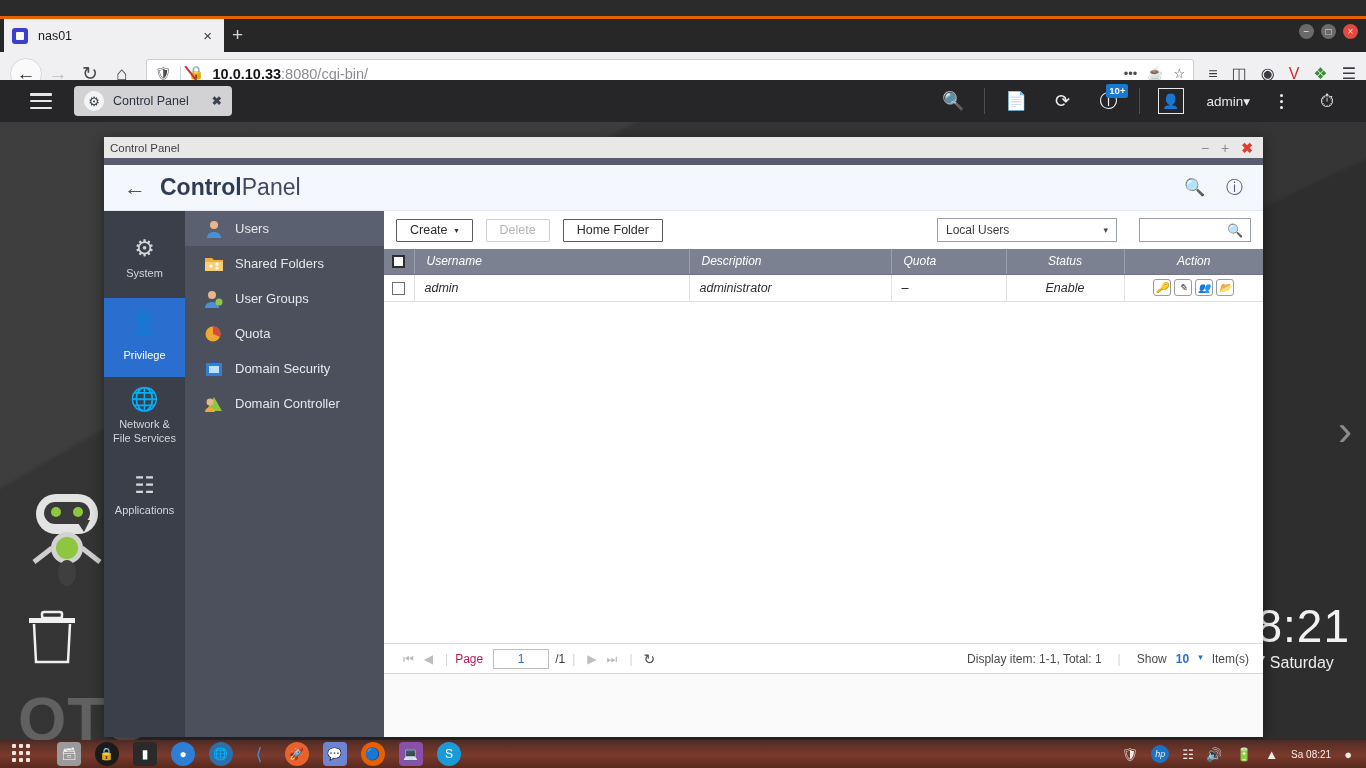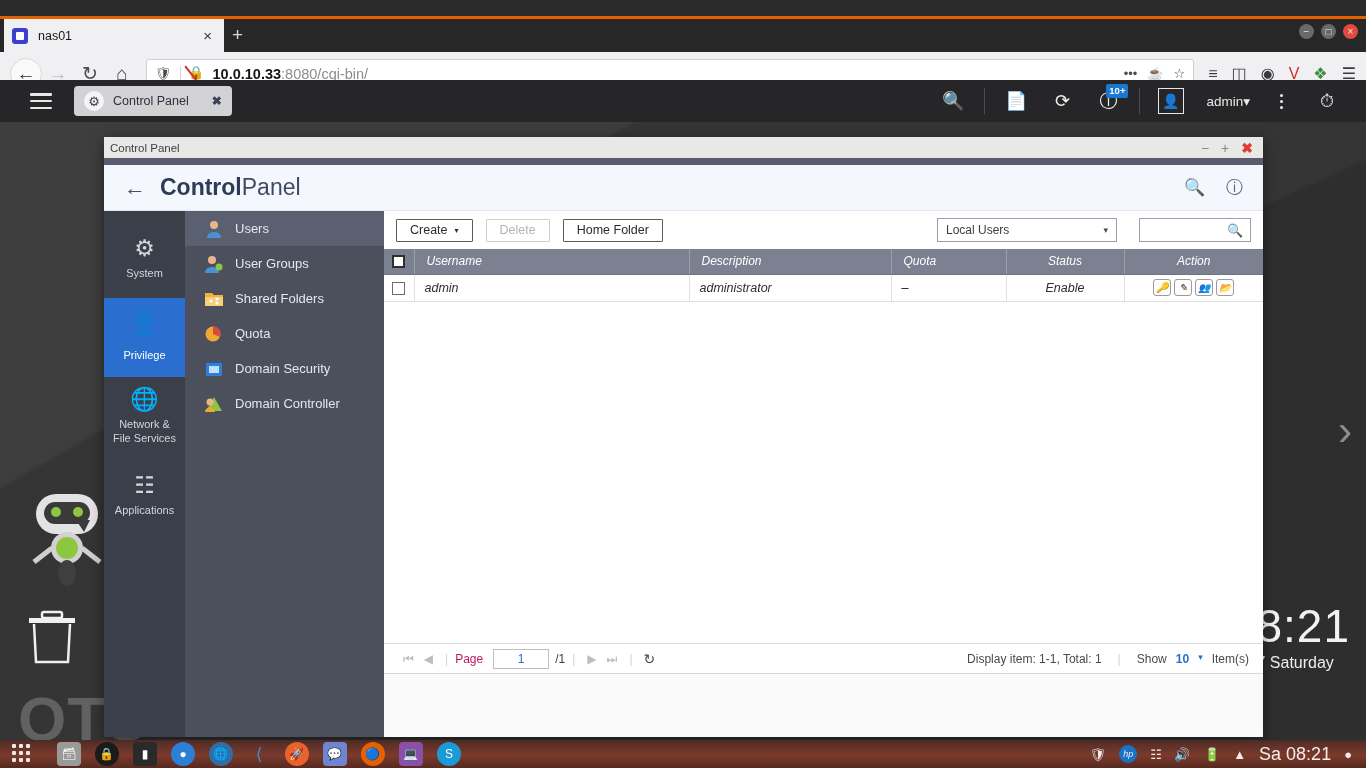--- a/index.html
+++ b/index.html
@@ -174,21 +174,21 @@
   .taskbar { position:absolute; left:0; top:740px; width:1366px; height:28px;
              background:linear-gradient(180deg,#4a2b26 0%, #5d3028 16%, #7a3a2c 55%, #57291f 100%); }
   .tb-inner { display:flex; align-items:center; height:28px; padding:0 6px; gap:0; }
   .launcher { width:26px; height:20px; display:grid; grid-template-columns:repeat(3,4px);
               grid-template-rows:repeat(3,4px); gap:3px; margin:0 12px 0 6px; }
   .launcher i { background:#f1e6e2; border-radius:1px; display:block; }
   .app-ico { width:24px; height:24px; margin:0 7px; border-radius:4px; display:flex; align-items:center;
              justify-content:center; font-size:12px; color:#fff; position:relative; }
   .tray { margin-left:auto; display:flex; align-items:center; gap:13px; padding-right:8px; color:#f3ece9;
           font-size:13px; }
-  .tray .clk { font-size:18px; }
+  .tray .clk { font-size:10px; }
 </style>
 </head>
 <body>
 
 <div class="ff-chrome">
   <div class="ff-tabstrip">
     <div class="ff-accent"></div>
     <div class="ff-tab">
       <span class="ff-tab-fav">
           <i></i>
@@ -339,35 +339,35 @@
       <div class="sub-nav">
         <div class="sub-item active">
           <svg class="sub-ico" viewBox="0 0 20 18">
             <circle cx="10" cy="5" r="4" fill="#e8b68a"></circle>
               <path d="M3 18c0-4 3.5-6 7-6s7 2 7 6z" fill="#4a90d9"></path>
           </svg>
           <span class="lbl">Users</span>
         </div>
         <div class="sub-item">
           <svg class="sub-ico" viewBox="0 0 20 18">
-            <circle cx="8" cy="5" r="4" fill="#e8b68a"></circle>
-              <path d="M1 18c0-4 3.5-6 7-6s7 2 7 6z" fill="#4a90d9"></path>
-            <circle cx="15" cy="12" r="3.5" fill="#8dc63f"></circle>
-          </svg>
-          <span class="lbl">User Groups</span>
-        </div>
-        <div class="sub-item">
-          <svg class="sub-ico" viewBox="0 0 20 18">
             <path d="M1 3h7l2 2h9v11H1z" fill="#f0b23c"></path>
               <rect x="1" y="7" width="18" height="9" fill="#f7cf78"></rect>
             <circle cx="7" cy="11" r="1.6" fill="#fff"></circle>
               <circle cx="13" cy="9" r="1.6" fill="#fff"></circle>
               <circle cx="13" cy="13" r="1.6" fill="#fff"></circle>
           </svg>
           <span class="lbl">Shared Folders</span>
+        </div>
+        <div class="sub-item">
+          <svg class="sub-ico" viewBox="0 0 20 18">
+            <circle cx="8" cy="5" r="4" fill="#e8b68a"></circle>
+              <path d="M1 18c0-4 3.5-6 7-6s7 2 7 6z" fill="#4a90d9"></path>
+            <circle cx="15" cy="12" r="3.5" fill="#8dc63f"></circle>
+          </svg>
+          <span class="lbl">User Groups</span>
         </div>
         <div class="sub-item">
           <svg class="sub-ico" viewBox="0 0 20 18">
             <circle cx="9" cy="9" r="7.5" fill="#f0a830"></circle>
               <path d="M9 9 L9 1.5 A7.5 7.5 0 0 1 16 12 z" fill="#d94a3d"></path>
           </svg>
           <span class="lbl">Quota</span>
         </div>
         <div class="sub-item">
           <svg class="sub-ico" viewBox="0 0 20 18">

